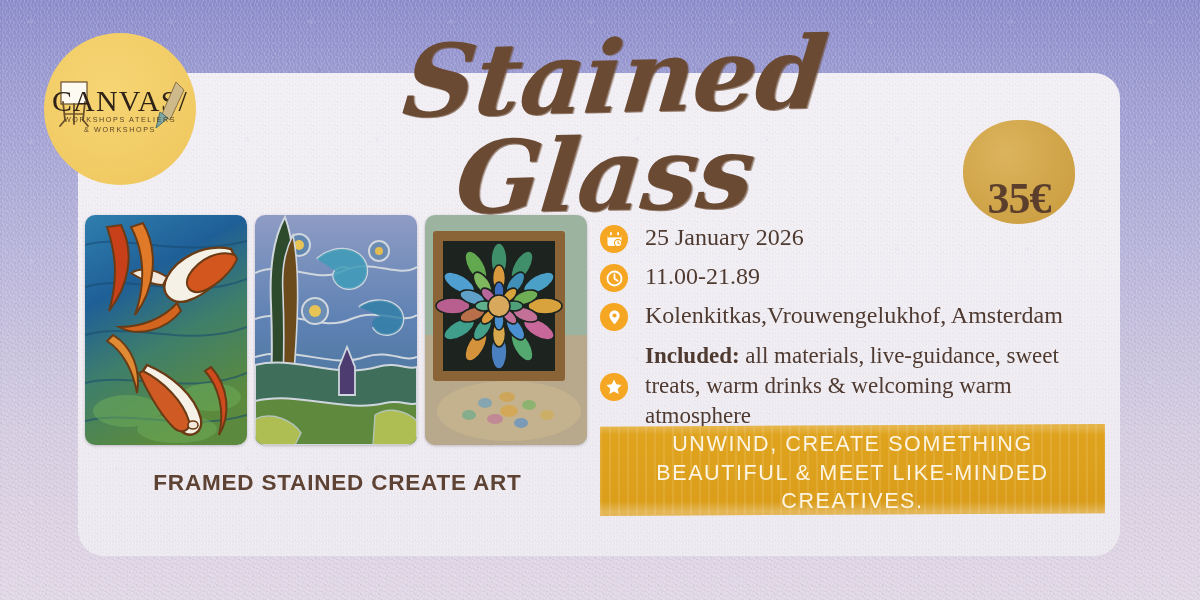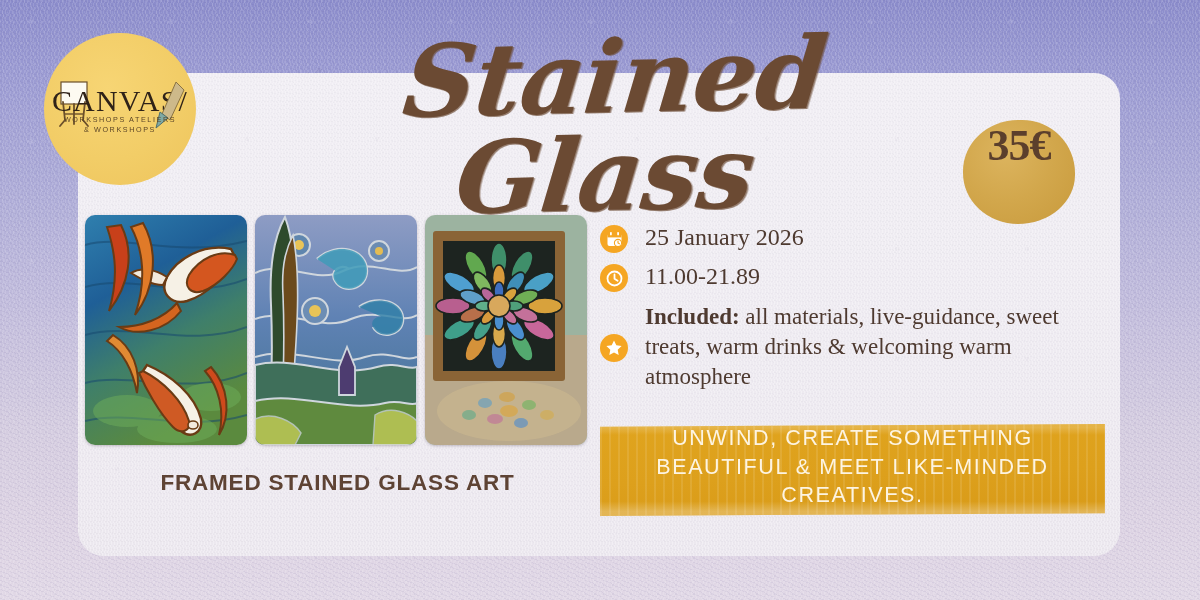--- a/index.html
+++ b/index.html
@@ -161,21 +161,21 @@
   .price-badge {
     position: absolute;
     left: 963px;
     top: 120px;
     width: 112px;
     height: 104px;
     z-index: 6;
     border-radius: 50% 48% 52% 50% / 50% 52% 48% 50%;
     background: radial-gradient(circle at 38% 32%, #dcb45e 0%, #d2a74c 48%, #c89a3c 100%);
     display: flex;
-    align-items: flex-start;
+    align-items: flex-end;
     justify-content: center;
   }
   .price-text {
     font-family: "Liberation Serif", serif;
     font-weight: bold;
     font-size: 44px;
     color: #5b3f2c;
     letter-spacing: -1px;
   }
 
@@ -250,21 +250,21 @@
 
   
   .ribbon {
     position: absolute;
     left: 600px;
     top: 424px;
     width: 505px;
     height: 92px;
     background: linear-gradient(178deg, #e0a41e 0%, #dda01c 55%, #d89a18 100%);
     display: flex;
-    align-items: flex-start;
+    align-items: flex-end;
     justify-content: center;
     clip-path: polygon(0% 3%, 100% 0%, 100% 97%, 0% 100%);
     overflow: hidden;
   }
   .ribbon::after {
     content: "";
     position: absolute;
     inset: 0;
     pointer-events: none;
     background-image:
@@ -470,21 +470,21 @@
             <ellipse cx="96" cy="208" rx="7" ry="5" fill="#4f8fd0" opacity=".8"></ellipse>
             <ellipse cx="122" cy="200" rx="7" ry="5" fill="#d8b04c" opacity=".8"></ellipse>
             <ellipse cx="44" cy="200" rx="7" ry="5" fill="#5fae8a" opacity=".8"></ellipse>
             <ellipse cx="84" cy="196" rx="9" ry="6" fill="#e0a83c" opacity=".85"></ellipse>
           </g>
         </g>
       </svg>
     </div>
   </div>
 
-  <div class="gallery-caption">FRAMED STAINED GLASS ART</div>
+  <div class="gallery-caption">FRAMED STAINED CREATE ART</div>
 
   <div class="details">
 
     <div class="detail-row">
       <span class="detail-icon">
         <svg width="17" height="17" viewBox="0 0 17 17">
           <rect x="1.5" y="3" width="14" height="12" rx="2" fill="#fff"></rect>
           <rect x="1.5" y="3" width="14" height="3.4" fill="#f5a623"></rect>
           <rect x="4" y="1" width="1.8" height="3.4" rx=".8" fill="#fff"></rect>
           <rect x="11.2" y="1" width="1.8" height="3.4" rx=".8" fill="#fff"></rect>
@@ -498,20 +498,29 @@
     <div class="detail-row">
       <span class="detail-icon">
         <svg width="17" height="17" viewBox="0 0 17 17">
           <circle cx="8.5" cy="8.5" r="7" fill="none" stroke="#fff" stroke-width="1.8"></circle>
           <path d="M8.5 4.4 L8.5 8.8 L11.6 10.8" stroke="#fff" stroke-width="1.8" fill="none" stroke-linecap="round" stroke-linejoin="round"></path>
         </svg>
       </span>
       <span class="detail-text">11.00-21.89</span>
     </div>
 
+    <div class="detail-row">
+      <span class="detail-icon">
+        <svg width="17" height="17" viewBox="0 0 17 17">
+          <path d="M8.5 1.6 C5.6 1.6 3.4 3.8 3.4 6.6 C3.4 10.4 8.5 15.4 8.5 15.4 C8.5 15.4 13.6 10.4 13.6 6.6 C13.6 3.8 11.4 1.6 8.5 1.6 Z" fill="#fff"></path>
+          <circle cx="8.5" cy="6.5" r="2.1" fill="#f5a623"></circle>
+        </svg>
+      </span>
+      <span class="detail-text">Kolenkitkas,Vrouwengelukhof, Amsterdam</span>
+    </div>
 
     <div class="detail-row row-included">
       <span class="detail-icon">
         <svg width="18" height="18" viewBox="0 0 18 18">
           <path d="M9 1.4 L11.3 6.3 L16.6 7 L12.7 10.7 L13.7 16 L9 13.4 L4.3 16 L5.3 10.7 L1.4 7 L6.7 6.3 Z" fill="#fff"></path>
         </svg>
       </span>
       <span class="detail-text"><span class="lead">Included:</span><span> all materials, live-guidance, sweet treats, warm drinks &amp; welcoming warm atmosphere</span></span>
     </div>
   </div>

